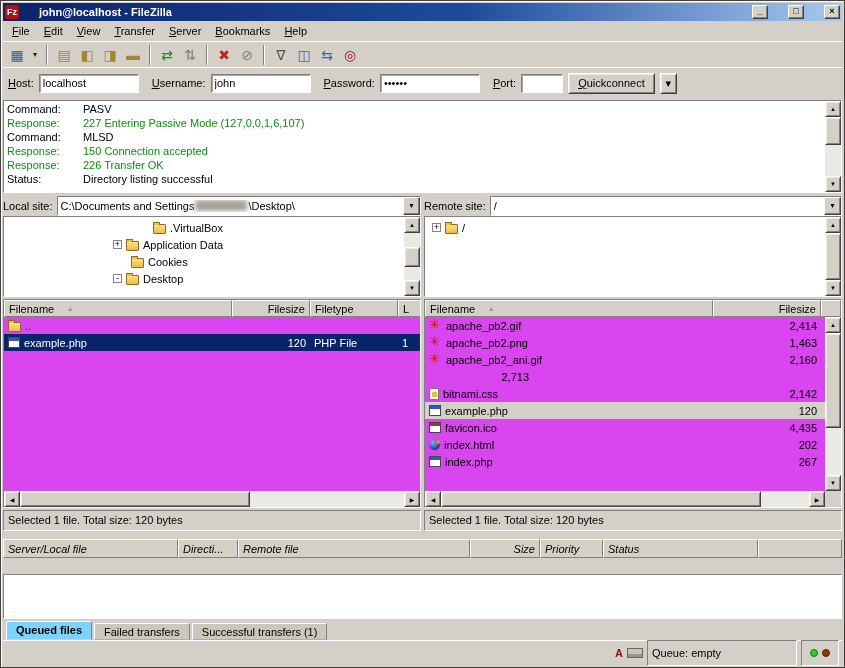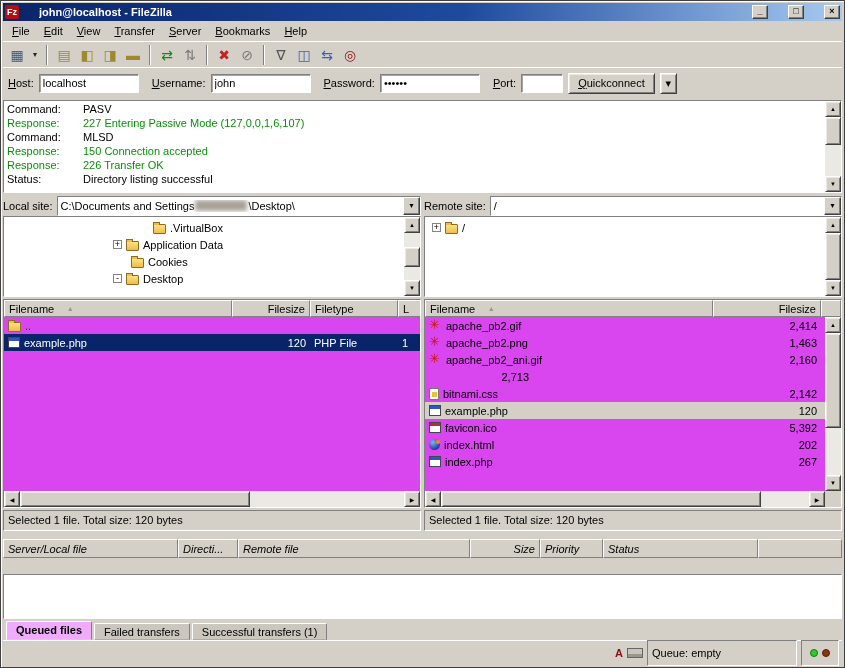--- a/index.html
+++ b/index.html
@@ -116,21 +116,21 @@
   .status-row{height:21px;flex:none;display:flex;gap:3px;margin-top:2px;}
   .status-box{width:418px;flex:none;padding:3px 4px;white-space:nowrap;overflow:hidden;
               border:1px solid;border-color:#808080 #fff #fff #808080;}
   .queue-sec{flex:1;display:flex;flex-direction:column;margin-top:8px;overflow:hidden;}
   .queue-head{height:35px;flex:none;display:flex;font-style:italic;}
   .queue-head .hcell{height:19px;}
   .queue-body{flex:1;background:#fff;border:1px solid;border-color:#808080 #fff #fff #808080;}
   .queue-tabs{height:21px;flex:none;display:flex;align-items:flex-end;gap:2px;padding:2px 0 0 3px;}
   .qtab{height:17px;padding:2px 9px;background:#cbc7bf;white-space:nowrap;
         border:1px solid;border-color:#fff #808080 #b0aca4 #fff;border-radius:2px 2px 0 0;}
-  .qtab.active{height:19px;background:#f0abfc;font-weight:bold;border-bottom-color:#d4d0c8;}
+  .qtab.active{height:19px;background:#7dd3fc;font-weight:bold;border-bottom-color:#d4d0c8;}
   .statusbar{height:25px;flex:none;display:flex;align-items:center;gap:4px;padding:2px 3px;border-top:1px solid #fff;}
   .sbar-spacer{flex:1;}
   .sbar-cell{height:18px;display:flex;align-items:center;gap:4px;padding:12px 4px;
              border:1px solid;border-color:#808080 #fff #fff #808080;}
   .badge-a{color:#8a1010;font-weight:bold;}
   .kbd-icon{width:16px;height:10px;background:#c8c4bc;border:1px solid #666;box-shadow:inset 0 -3px 0 #9a968e;}
   .queue-status{width:150px;}
   .leds{width:38px;justify-content:center;}
   .led{width:8px;height:8px;border-radius:50%;}
   .led.green{background:#2ecc2e;border:1px solid #157815;}
@@ -449,21 +449,21 @@
                 <span class="fname">example.php</span>
               </span>
               <span class="cell right" style="width: 108px;">120</span>
               <span class="cell fill"></span>
             </div>
             <div class="file-row">
               <span class="cell" style="width: 288px;">
                 <span class="fi fi-ico"></span>
                 <span class="fname">favicon.ico</span>
               </span>
-              <span class="cell right" style="width: 108px;">5,392</span>
+              <span class="cell right" style="width: 108px;">4,435</span>
               <span class="cell fill"></span>
             </div>
             <div class="file-row">
               <span class="cell" style="width: 288px;">
                 <span class="fi fi-html"></span>
                 <span class="fname">index.html</span>
               </span>
               <span class="cell right" style="width: 108px;">202</span>
               <span class="cell fill"></span>
             </div>

